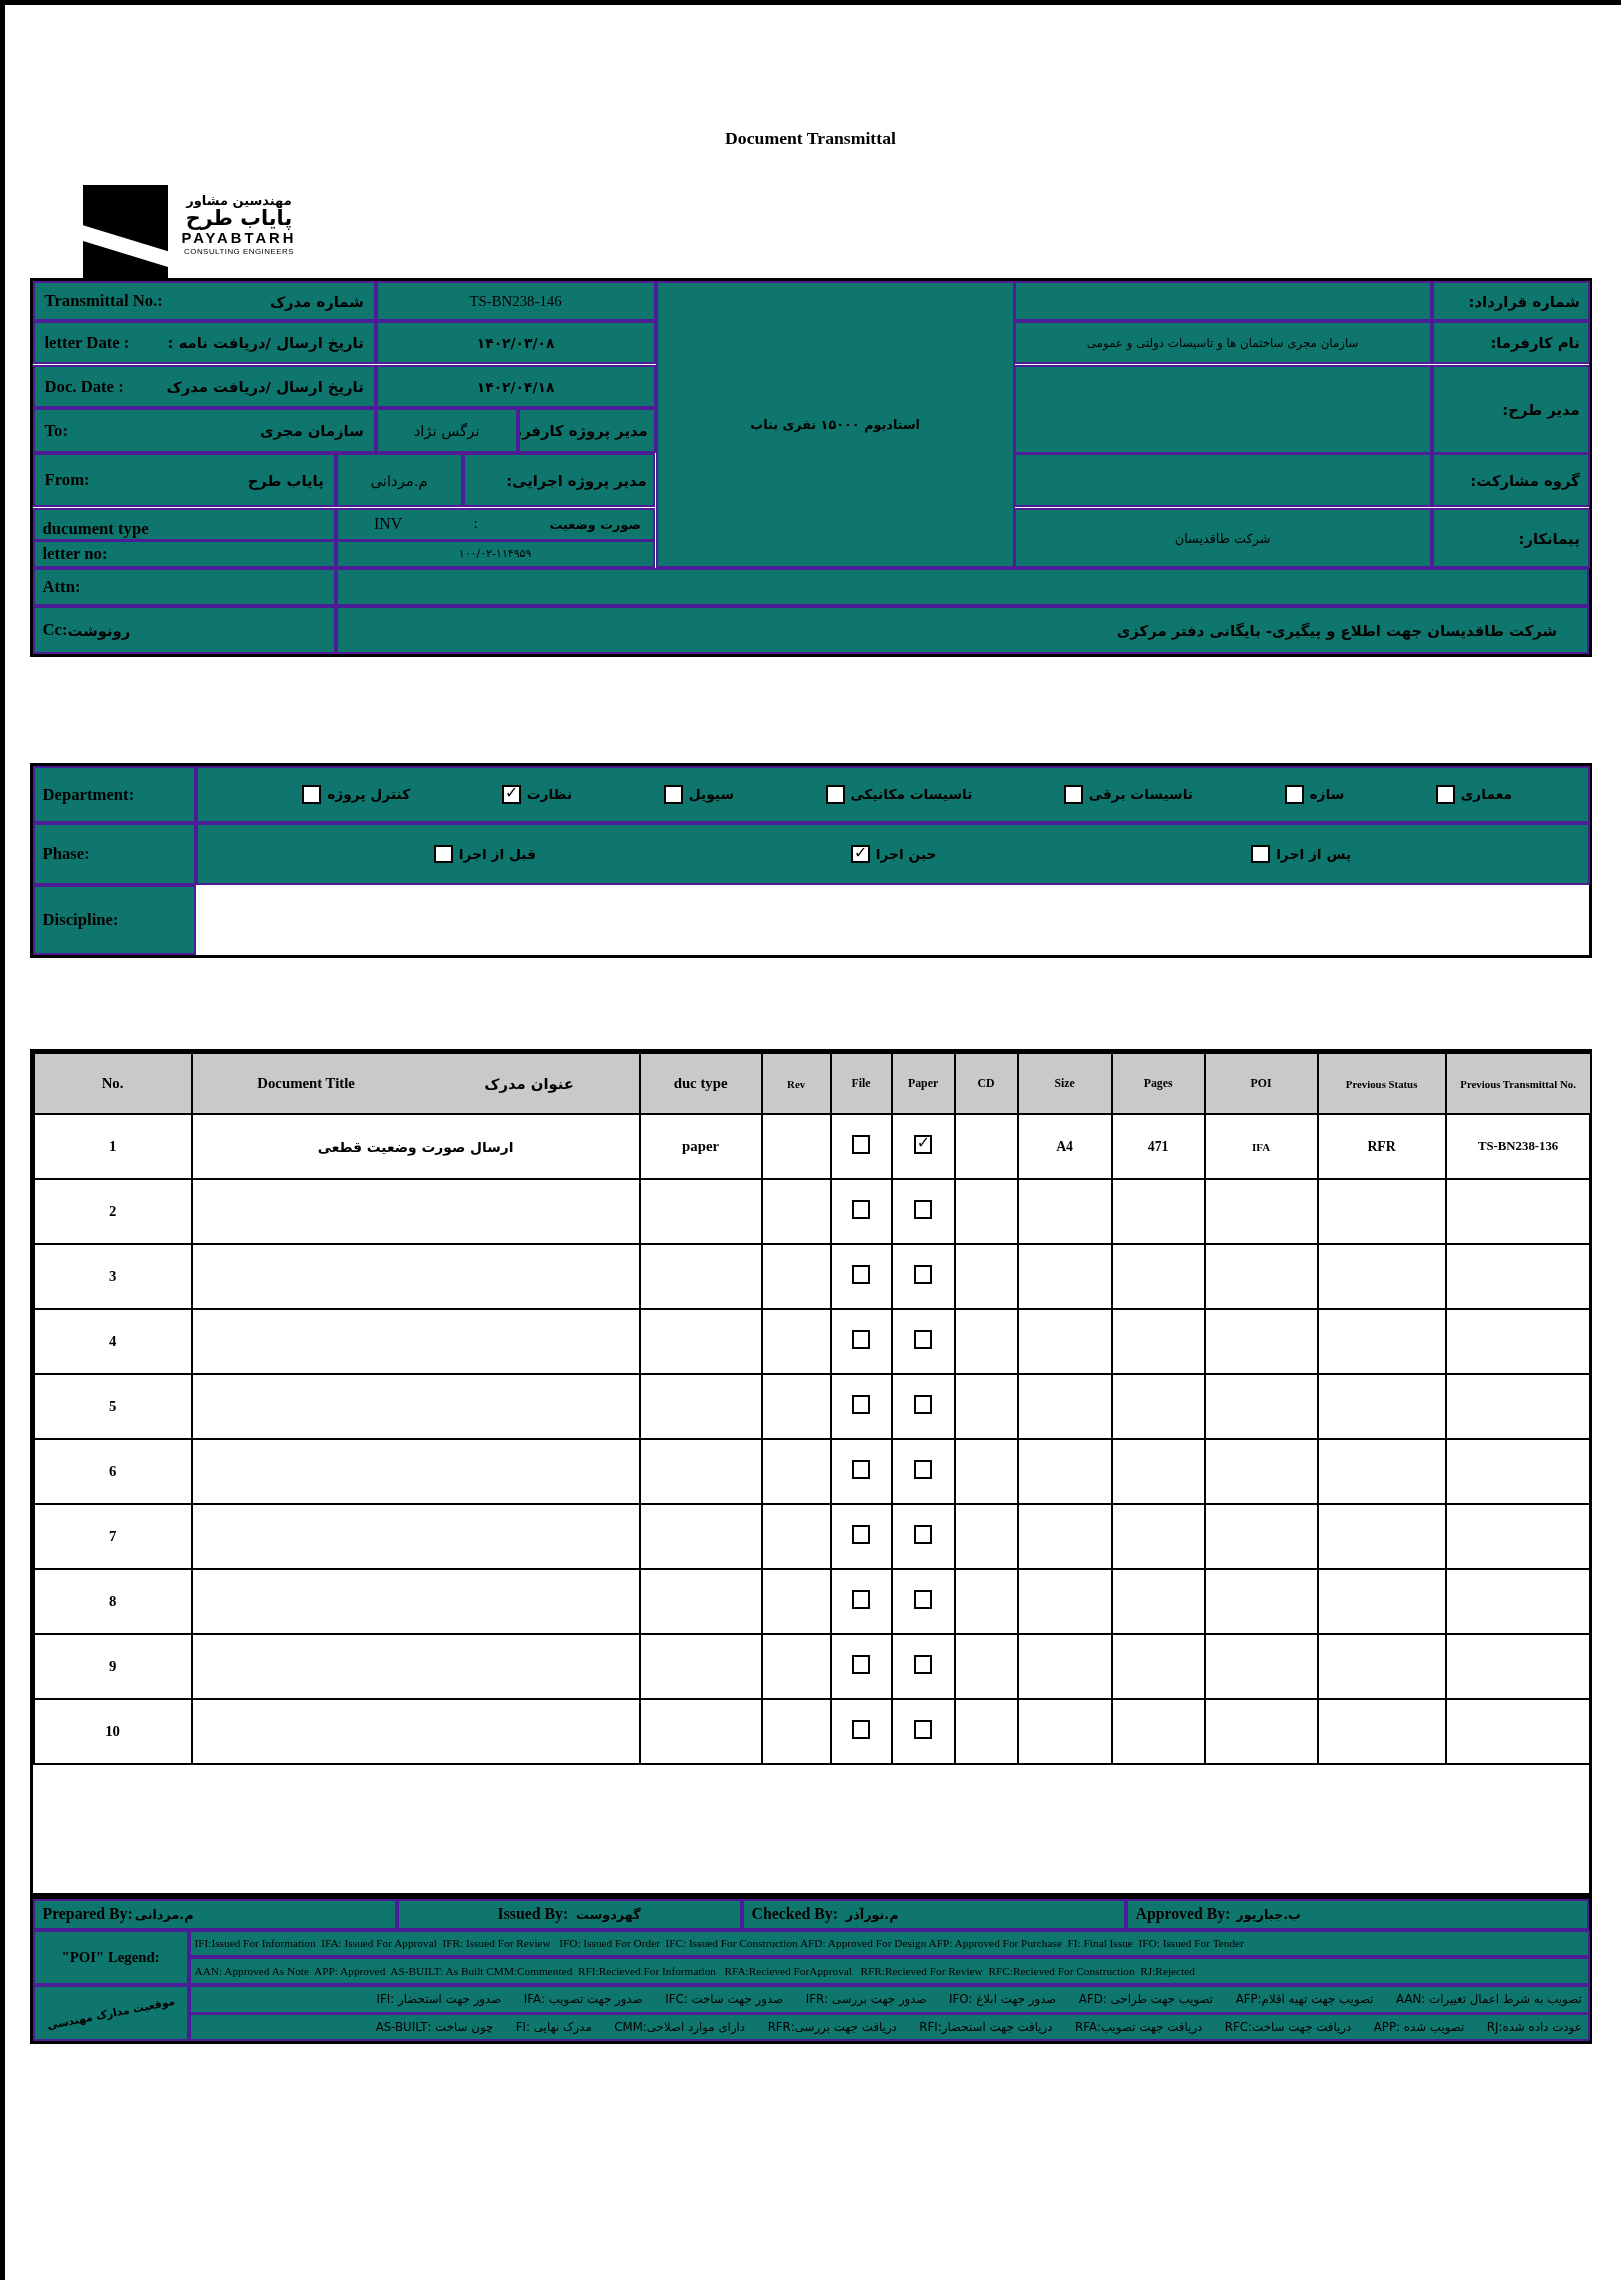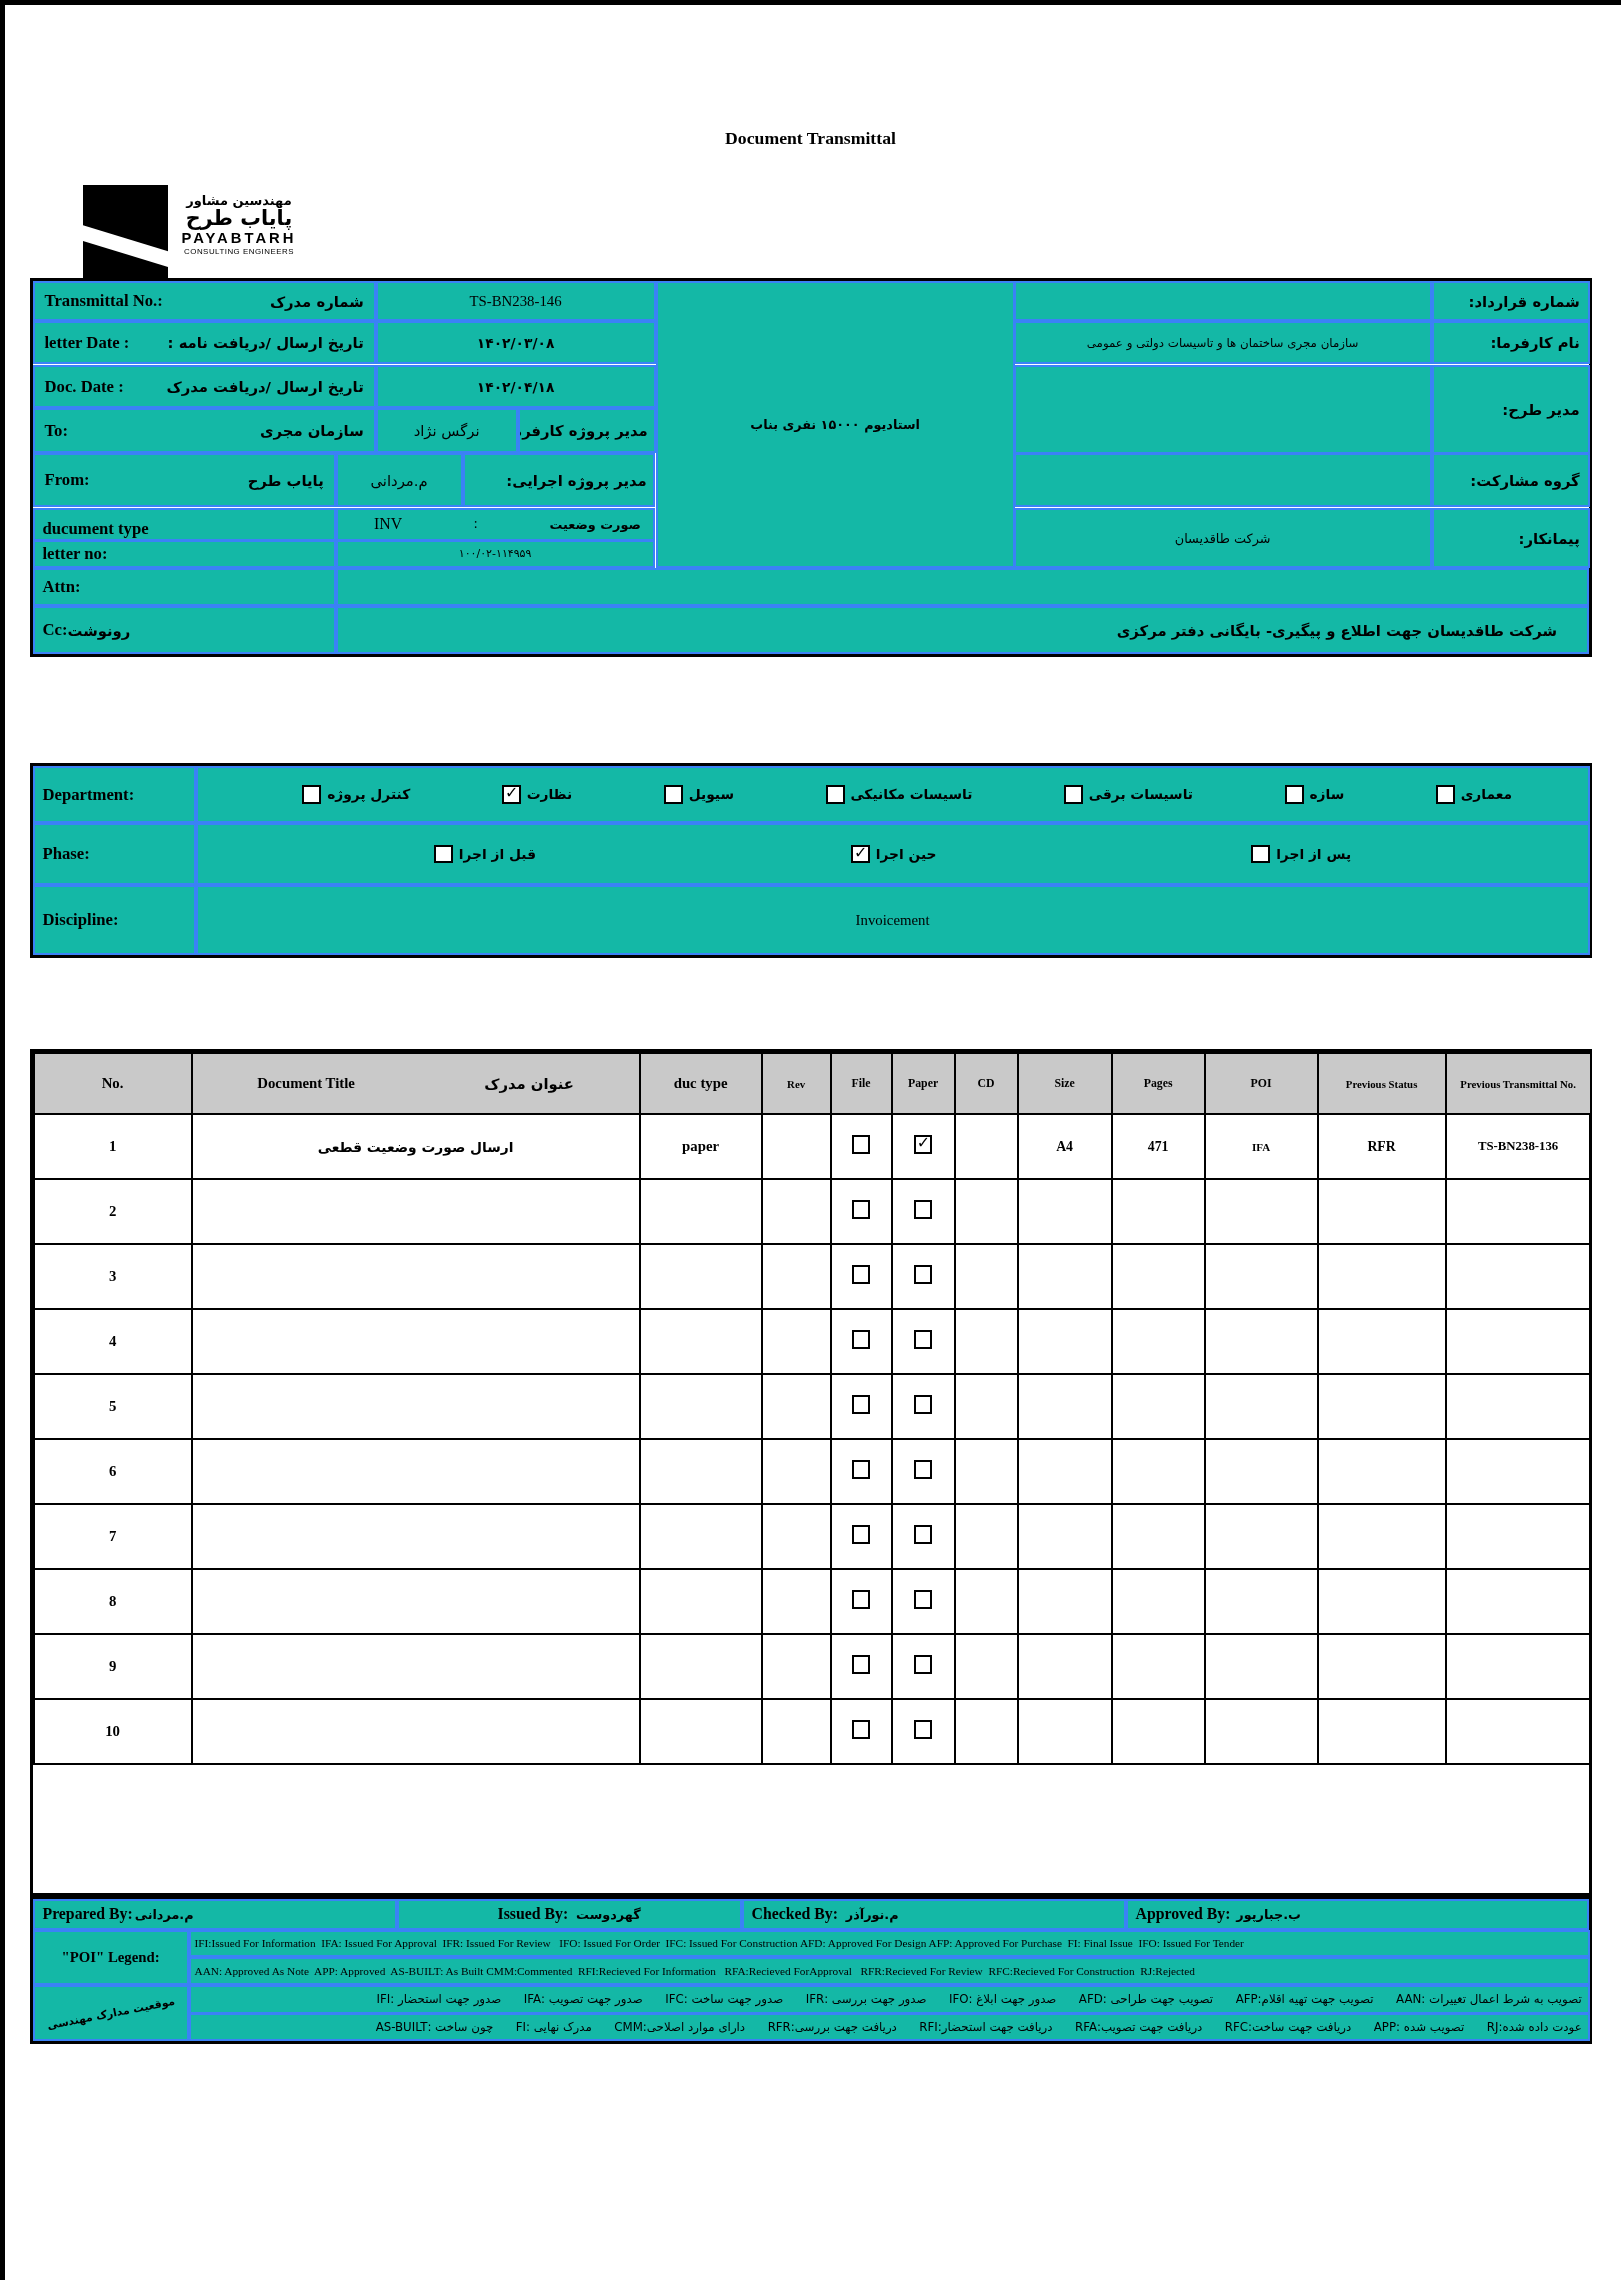--- a/index.html
+++ b/index.html
@@ -17,22 +17,22 @@
   .logo-fa-top{font-size:13px;font-weight:bold;}
   .logo-fa-name{font-size:20.7px;font-weight:bold;line-height:1.05;}
   .logo-en{font-size:14.8px;font-weight:bold;letter-spacing:3px;line-height:1.2;font-family:"Liberation Sans",sans-serif;}
   .logo-sub{font-size:7.9px;letter-spacing:0.5px;font-family:"Liberation Sans",sans-serif;}
 
   .doc-title{position:absolute;left:0;top:128px;width:1621px;text-align:center;
              font-size:17.7px;font-weight:bold;}
 
   
   .box{position:absolute;box-sizing:border-box;border:3px solid #000;background:#fff;}
-  .acell{position:absolute;box-sizing:border-box;border:2px solid #3b82f6;display:flex;
-         align-items:center;overflow:hidden;background:#14b8a6;}
+  .acell{position:absolute;box-sizing:border-box;border:2px solid #4c1d95;display:flex;
+         align-items:center;overflow:hidden;background:#0f766e;}
   .lab-en{font-weight:bold;font-size:16.7px;white-space:nowrap;}
   .lab-fa{font-weight:bold;font-size:14.8px;white-space:nowrap;}
   .val{font-size:13.8px;font-weight:bold;}
   .spread{justify-content:space-between;padding:0 9.9px;}
   .center{justify-content:center;text-align:center;}
   .rtl{direction:rtl;}
 
   
   .cb{display:inline-block;width:14.8px;height:14.8px;border:2px solid #000;position:relative;
       background:#fff;flex:0 0 auto;box-sizing:content-box;}
@@ -248,23 +248,20 @@
         <span class="fa">حین اجرا</span>
       </span>
       <span class="opt">
         <span class="cb"></span>
         <span class="fa">پس از اجرا</span>
       </span>
     </div>
 
     <div class="acell" style="left:0;top:119px;width:163px;height:70px;padding-left:7.9px;">
       <span class="lab-en">Discipline:</span>
-    </div>
-    <div class="acell center" style="left:163px;top:119px;width:1394px;height:70px;">
-      <span style="font-size:14.8px;">Invoicement</span>
     </div>
   </div>
 
   <div class="box" style="left:29.6px;top:1049px;width:1562px;height:847px;">
     <table class="main">
       <colgroup>
         <col style="width:158px">
           <col style="width:448px">
           <col style="width:122px">
           <col style="width:69px">

